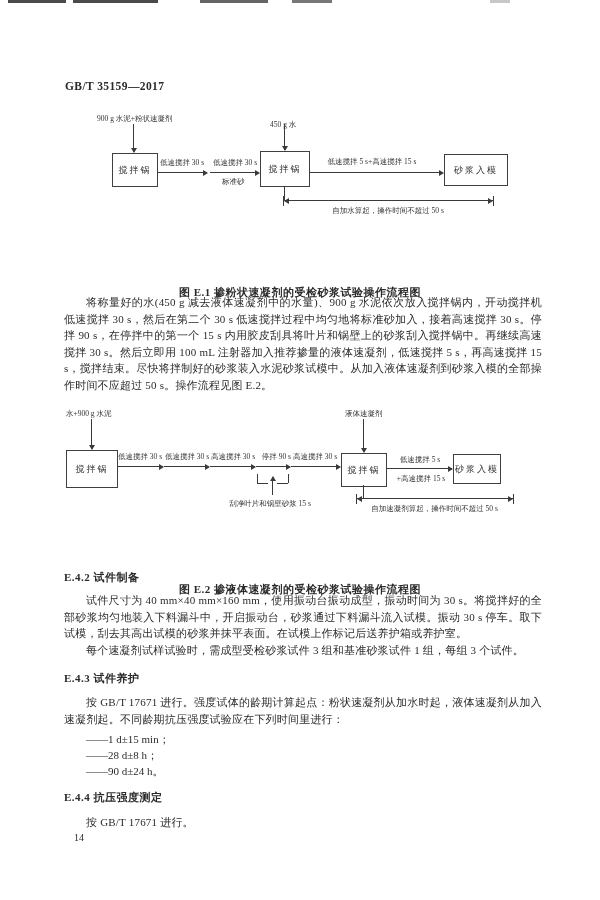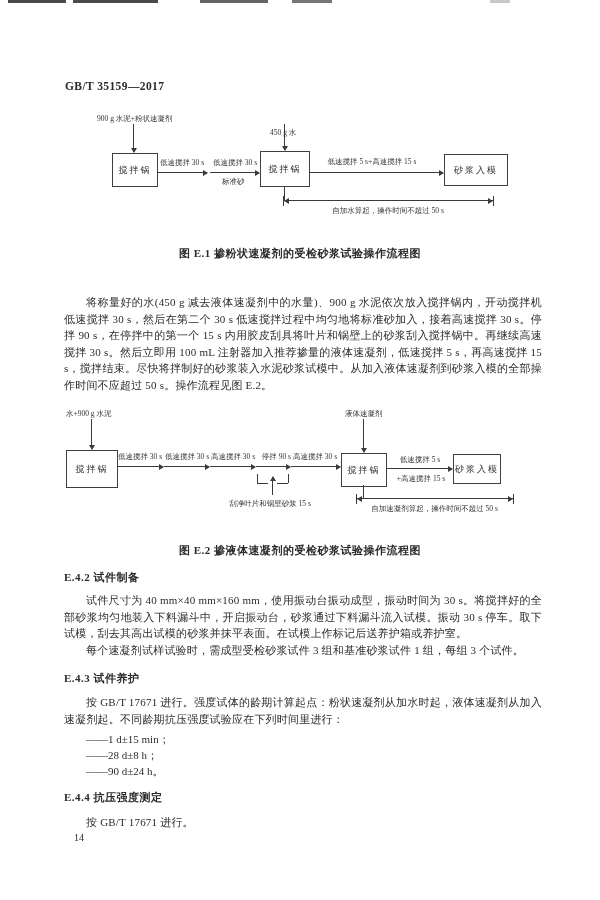--- a/index.html
+++ b/index.html
@@ -29,21 +29,21 @@
   .arr-u::before{content:"";position:absolute;left:-3.5px;top:-1px;width:0;height:0;
     border-bottom:5px solid #3a3a3a;border-left:3px solid transparent;border-right:3px solid transparent;}
   .dim{position:absolute;height:0;border-top:1px solid #3a3a3a;}
   .dim::before{content:"";position:absolute;left:0;top:-3.5px;width:0;height:0;
     border-right:5px solid #3a3a3a;border-top:3px solid transparent;border-bottom:3px solid transparent;}
   .dim::after{content:"";position:absolute;right:0;top:-3.5px;width:0;height:0;
     border-left:5px solid #3a3a3a;border-top:3px solid transparent;border-bottom:3px solid transparent;}
   .tick{position:absolute;width:0;height:10px;border-left:1px solid #3a3a3a;top:-5px;}
   .tick.l{left:-1px;} .tick.r{right:-1px;}
   
-  .caption{position:absolute;left:0;width:600px;text-align:center;font-weight:bold;font-size:11px;letter-spacing:.5px;}
+  .caption{position:absolute;left:0;width:600px;text-align:center;font-weight:bold;font-size:11px;letter-spacing:.5px;margin-top:39px;}
   .sec-heading{position:absolute;left:64px;font-weight:bold;font-size:11px;letter-spacing:.5px;}
   .para{position:absolute;left:64px;width:478px;font-size:11px;line-height:16.5px;
     text-align:justify;letter-spacing:.2px;}
   .para p{margin:0;text-indent:2em;}
   .list-item{position:absolute;left:86px;font-size:11px;line-height:16px;}
   .page-number{position:absolute;left:74px;top:832px;font-size:10px;text-align:center;}
 </style>
 </head>
 <body>
 
@@ -53,21 +53,21 @@
   <div class="scan-dash" style="left:73px;width:85px;"></div>
   <div class="scan-dash" style="left:200px;width:68px;opacity:.85;"></div>
   <div class="scan-dash" style="left:292px;width:40px;opacity:.75;"></div>
   <div class="scan-dash" style="left:490px;width:20px;opacity:.3;"></div>
 
   <div class="doc-header">GB/T 35159—2017</div>
 
   <div class="flabel" style="left:97px;top:114px;">900 g 水泥+粉状速凝剂</div>
   <div class="vline arr-d" style="left:133px;top:124px;height:28px;"></div>
 
-  <div class="flabel" style="left:270px;top:128px;">450 g 水</div>
+  <div class="flabel" style="left:270px;top:120px;">450 g 水</div>
   <div class="vline arr-d" style="left:284px;top:124px;height:26px;"></div>
 
   <div class="fbox" style="left:112px;top:153px;width:44px;height:32px;">搅拌锅</div>
   <div class="fbox" style="left:260px;top:151px;width:48px;height:34px;">搅拌锅</div>
   <div class="fbox" style="left:444px;top:154px;width:62px;height:30px;">砂浆入模</div>
 
   <div class="flabel ctr" style="left:156px;top:158px;width:52px;">低速搅拌 30 s</div>
   <div class="hline arr-r" style="left:157px;top:172px;width:50px;"></div>
 
   <div class="flabel ctr" style="left:209px;top:158px;width:52px;">低速搅拌 30 s</div>

